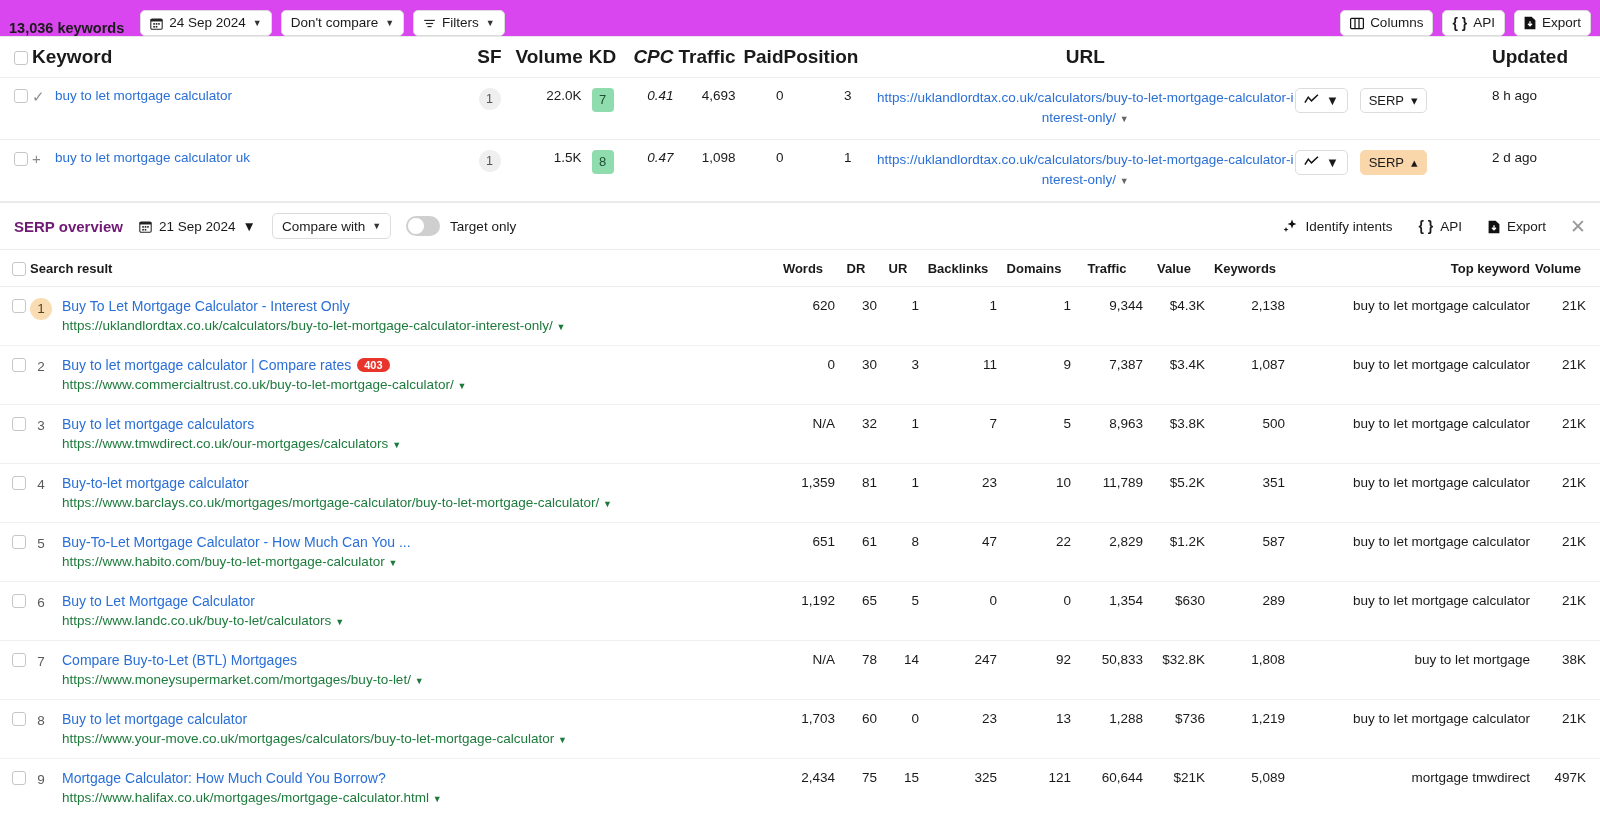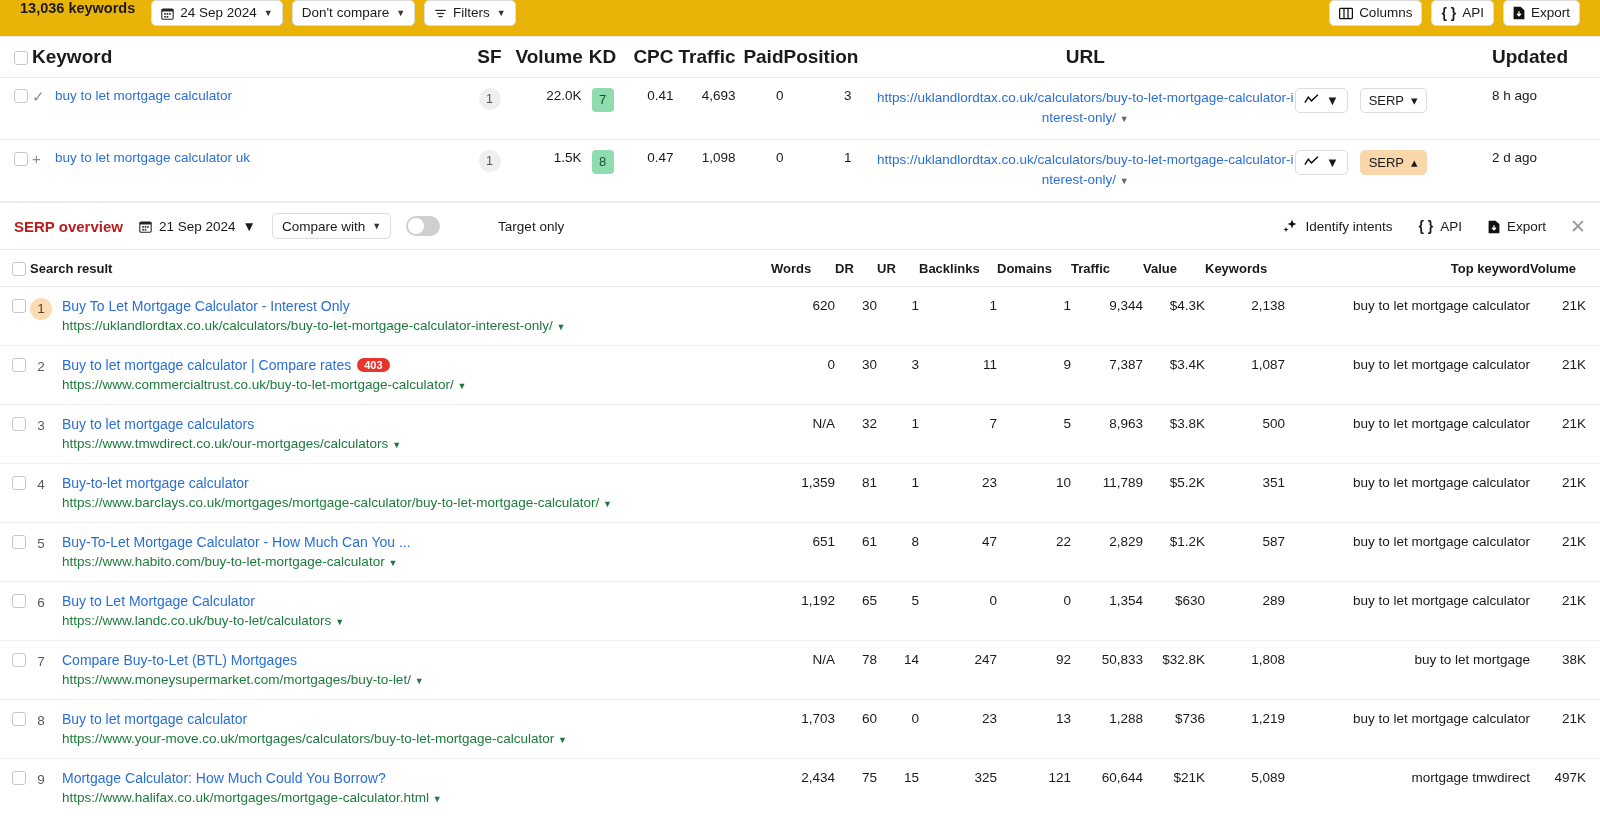--- a/index.html
+++ b/index.html
@@ -10,24 +10,24 @@
     font-family: "Liberation Sans", sans-serif;
     color: #333;
     overflow: hidden;
   }
   body { font-size: 14px; }
 
   
   .toolbar {
     height: 37px;
     display: flex;
-    align-items: flex-start;
-    padding: 0 20px;
+    align-items: flex-end;
+    padding: 0 9px;
     border-bottom: 1px solid #e8e8e8;
-    background: #eab308;
+    background: #d946ef;
   }
   .kw-count {
     font-weight: bold;
     font-size: 14.5px;
     color: #1a1a1a;
     margin-right: 16px;
     white-space: nowrap;
   }
   .btn {
     height: 26px;
@@ -59,21 +59,21 @@
   .kw-table td {
     font-size: 13.5px; color: #1a1a1a; text-align: right;
     vertical-align: top; padding: 10px 0 12px 0;
     border-bottom: 1px solid #ececec;
   }
   .kw-table .c-check { width: 32px; text-align: left; padding-left: 14px; }
   .kw-table .c-kw    { text-align: left; }
   .kw-table .c-sf    { width: 52px; text-align: center; }
   .kw-table .c-vol   { width: 66px; }
   .kw-table .c-kd    { width: 42px; text-align: center; }
-  .kw-table .c-cpc   { width: 50px; }
+  .kw-table .c-cpc   { width: 50px; font-style: italic; }
   .kw-table .c-tr    { width: 62px; }
   .kw-table .c-paid  { width: 48px; }
   .kw-table .c-pos   { width: 80px; padding-right: 12px; }
   .kw-table .c-url   { text-align: center; padding-left: 12px; }
   .kw-table .c-act   { width: 185px; text-align: left; }
   .kw-table .c-upd   { width: 120px; text-align: left; padding-left: 12px;}
 
   .cbox {
     width: 14px; height: 14px; border: 1px solid #c6c6c6;
     border-radius: 3px; background: #fff; display: inline-block;
@@ -103,45 +103,45 @@
   }
   .mini-btn.highlight { background: #fad6ab; border-color: #fad6ab; }
   .updated-txt { color: #4a4a4a; font-size: 13.5px; }
 
   
   .serp-head {
     height: 48px; display: flex; align-items: center;
     padding: 0 14px; border-top: 1px solid #e8e8e8;
     border-bottom: 1px solid #ececec;
   }
-  .serp-title { font-weight: bold; font-size: 15px; color: #b91c1c; margin-right: 16px; }
+  .serp-title { font-weight: bold; font-size: 15px; color: #701a75; margin-right: 16px; }
   .date-inline {
     display: inline-flex; align-items: center; gap: 7px;
     font-size: 13.5px; color: #1a1a1a; margin-right: 16px; cursor:pointer;
   }
   .toggle {
     width: 34px; height: 20px; border-radius: 10px; background: #cfcfcf;
     position: relative; margin: 0 10px 0 6px; cursor: pointer; flex: 0 0 34px;
   }
   .toggle::after {
     content:""; position: absolute; top: 2px; left: 2px;
     width: 16px; height: 16px; border-radius: 50%; background: #fff;
   }
-  .toggle-label { font-size: 13.5px; color: #1a1a1a; margin-left: 48px; }
+  .toggle-label { font-size: 13.5px; color: #1a1a1a; }
   .link-act {
     display: inline-flex; align-items: flex-end; gap: 7px;
     font-size: 13.5px; color: #1a1a1a; margin-left: 26px; cursor: pointer;
   }
   .close-x { margin-left: 24px; color: #9a9a9a; font-size: 19px; cursor: pointer; line-height:1;}
 
   
   .serp-table { width: 100%; border-collapse: collapse; table-layout: fixed; }
   .serp-table th {
     font-size: 13px; font-weight: bold; color: #1a1a1a;
-    text-align: left; padding: 10px 0; border-bottom: 1px solid #ececec;
+    text-align: center; padding: 10px 0; border-bottom: 1px solid #ececec;
     vertical-align: middle;
   }
   .serp-table td {
     font-size: 13.5px; color: #1a1a1a; text-align: right;
     padding: 11px 0 12px 0; border-bottom: 1px solid #f0f0f0; vertical-align: top;
   }
   .serp-table .s-check { width: 30px; text-align: left; padding-left: 12px; }
   .serp-table .s-res   { text-align: left; }
   .serp-table .s-words { width: 64px; }
   .serp-table .s-dr    { width: 42px; }

